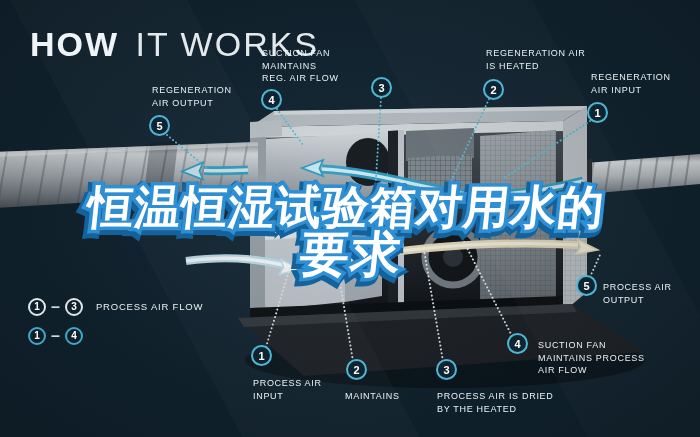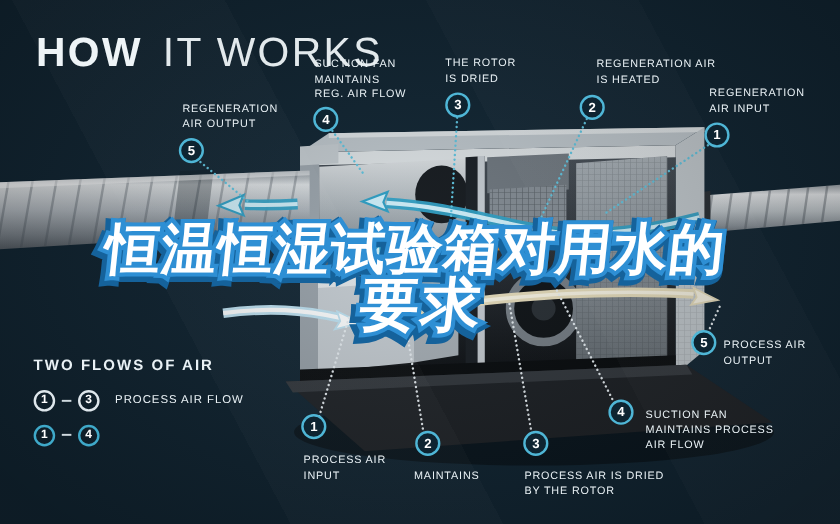--- a/index.html
+++ b/index.html
@@ -201,50 +201,47 @@
   <div class="hiw">
     <span class="b">HOW</span>
     <span class="l">IT WORKS</span>
   </div>
 
   <div class="callout-label" style="left:152px;top:84px">REGENERATION
 AIR OUTPUT</div>
   <div class="callout-label" style="left:262px;top:47px">SUCTION FAN
 MAINTAINS
 REG. AIR FLOW</div>
-  <div class="callout-label" style="left:371px;top:46px">THE ROTOR
-IS DRIED</div>
-  <div class="callout-label" style="left:497px;top:47px">REGENERATION AIR
+  <div class="callout-label" style="left:486px;top:47px">REGENERATION AIR
 IS HEATED</div>
   <div class="callout-label" style="left:591px;top:71px">REGENERATION
 AIR INPUT</div>
   <div class="callout-label" style="left:603px;top:281px">PROCESS AIR
 OUTPUT</div>
   <div class="callout-label" style="left:538px;top:339px">SUCTION FAN
 MAINTAINS PROCESS
 AIR FLOW</div>
   <div class="callout-label" style="left:437px;top:390px">PROCESS AIR IS DRIED
-BY THE ROTOR</div>
+BY THE HEATED</div>
   <div class="callout-label" style="left:345px;top:390px">MAINTAINS</div>
   <div class="callout-label" style="left:253px;top:377px">PROCESS AIR
 INPUT</div>
 
   <div class="marker" style="left:149px;top:115px">5</div>
   <div class="marker" style="left:261px;top:89px">4</div>
   <div class="marker" style="left:371px;top:77px">3</div>
   <div class="marker" style="left:483px;top:79px">2</div>
   <div class="marker" style="left:587px;top:102px">1</div>
   <div class="marker" style="left:576px;top:275px">5</div>
   <div class="marker" style="left:507px;top:333px">4</div>
   <div class="marker" style="left:436px;top:359px">3</div>
   <div class="marker" style="left:346px;top:359px">2</div>
   <div class="marker" style="left:251px;top:345px">1</div>
 
   <div class="legend">
-    <div class="legend-heading">TWO FLOWS OF AIR</div>
     <div class="legend-row process">
       <span class="lcircle">1</span>
       <span class="ldash">–</span>
       <span class="lcircle">3</span>
       <span class="llabel">PROCESS AIR FLOW</span>
     </div>
     <div class="legend-row regen">
       <span class="lcircle">1</span>
       <span class="ldash">–</span>
       <span class="lcircle">4</span>

